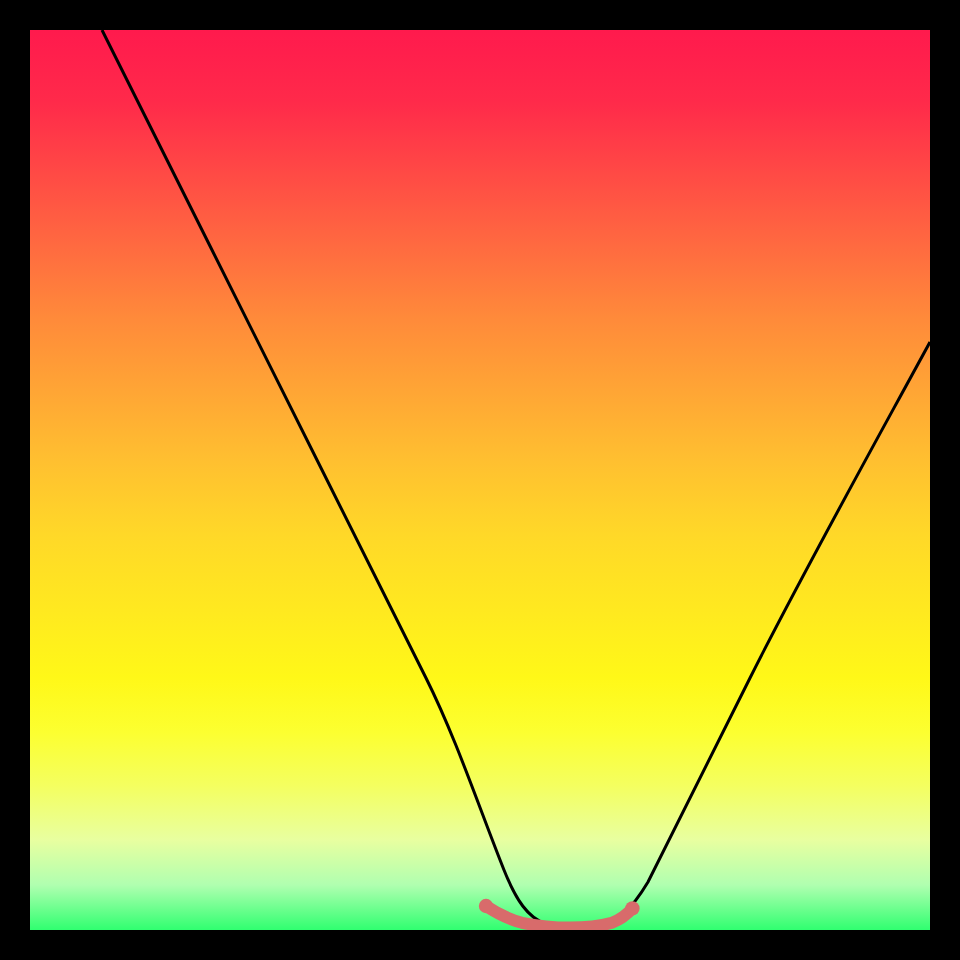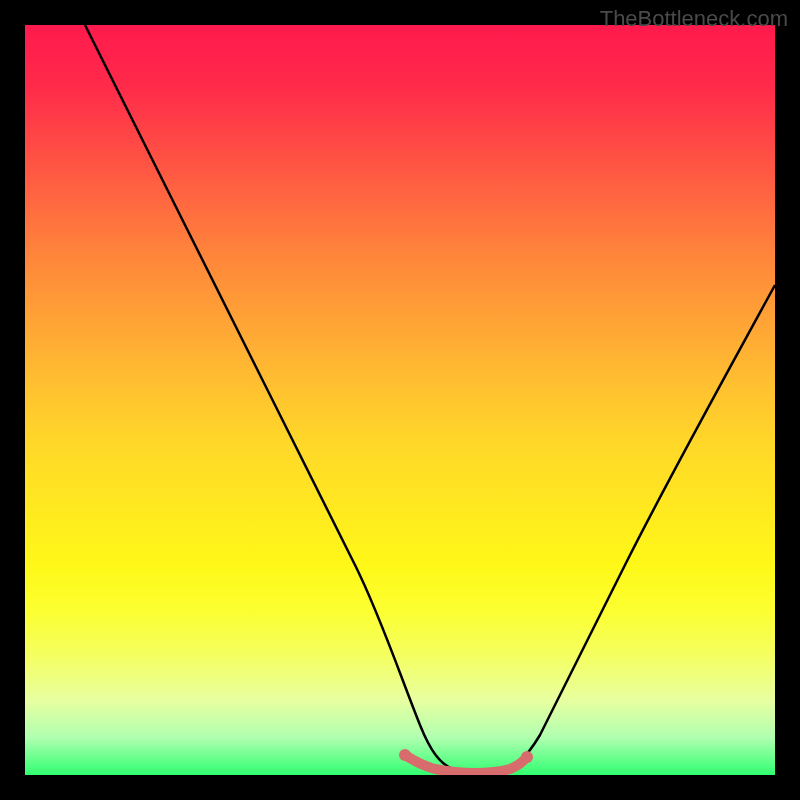--- a/index.html
+++ b/index.html
@@ -58,21 +58,20 @@
     height: 750px;
     z-index: 5;
   }
 </style>
 </head>
 <body>
 
 <div class="container">
   <div class="plot-area"></div>
 
-  <div class="watermark">TheBottleneck.com</div>
 
   <svg class="curve" viewBox="0 0 750 750" preserveAspectRatio="none">
     <path d="M 60 0
          C 90 60, 120 120, 150 180
          C 180 240, 210 300, 240 360
          C 270 420, 300 480, 330 540
          C 355 590, 375 650, 395 700
          C 405 725, 415 740, 430 745
          C 445 748, 460 748, 475 745
          C 490 742, 500 735, 515 710

